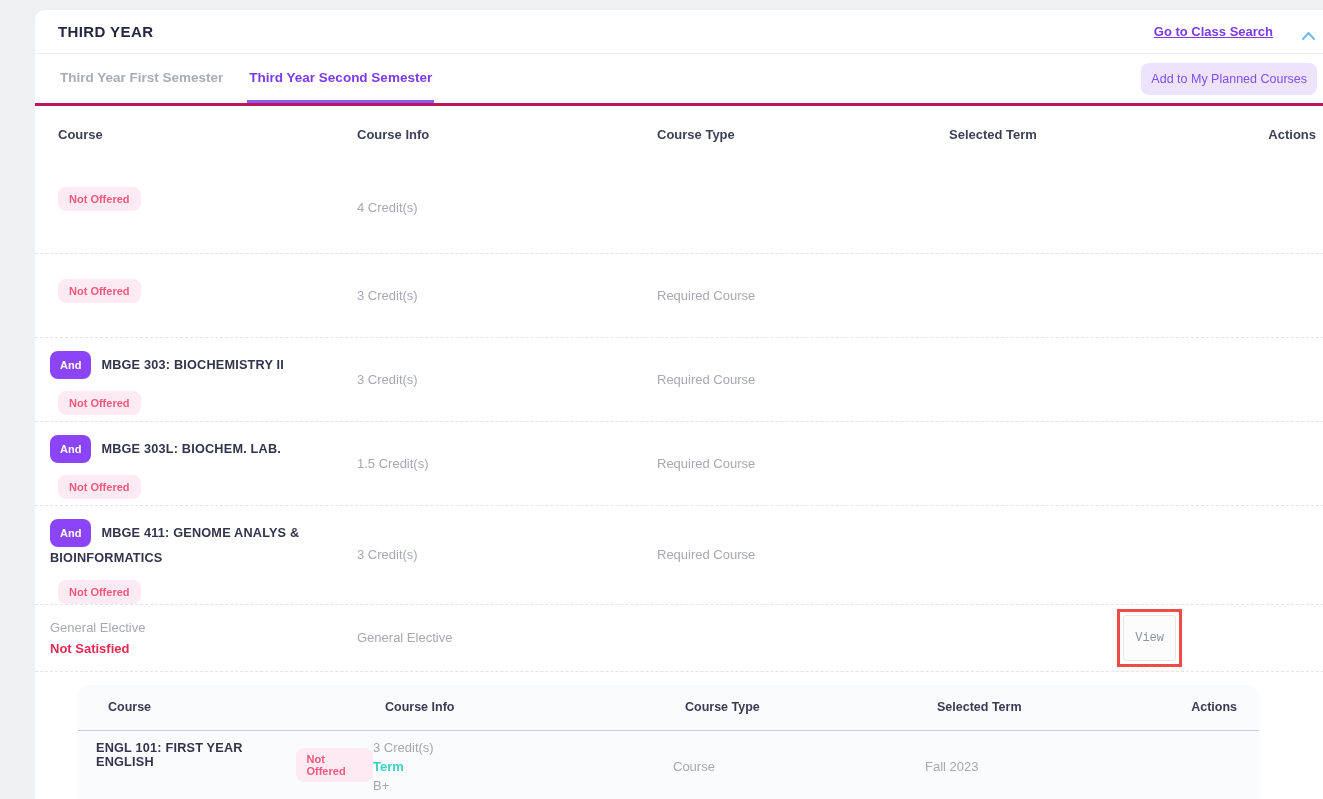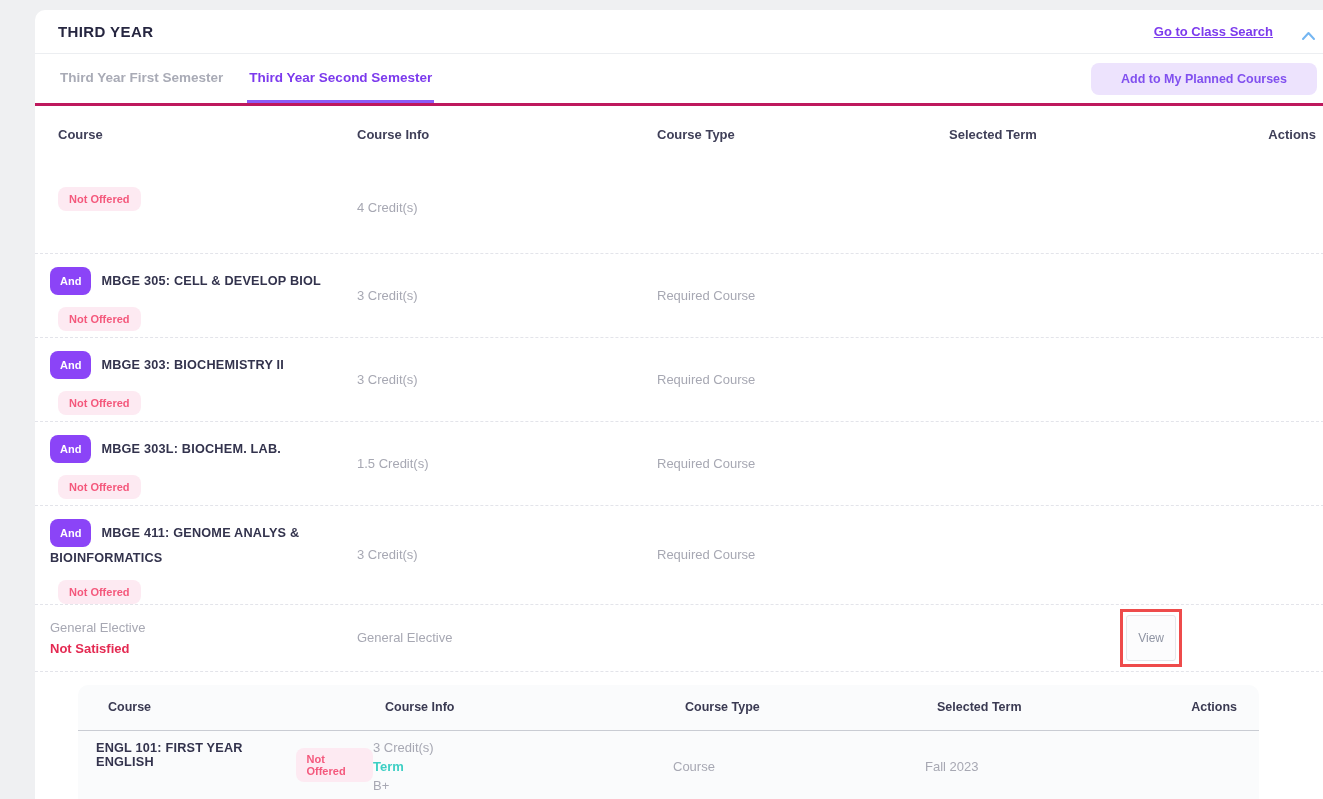--- a/index.html
+++ b/index.html
@@ -81,22 +81,22 @@
   }
   .add-btn{
     position:absolute;
     right:22px; top:50%;
     transform:translateY(-50%);
     background:var(--light-purple-bg);
     color:#8150ef;
     border:none;
     font-family:inherit;
     font-size:12.5px;
-    font-weight:700;
-    padding:9px 30px;
+    font-weight:400;
+    padding:9px 10px;
     border-radius:8px;
     cursor:pointer;
   }
   
   .thead, .trow{
     display:grid;
     grid-template-columns:307px 300px 285px 240px 1fr;
     padding:0 23px 0 15px;
   }
   .thead{
@@ -161,21 +161,21 @@
   .red-annotation{
     border:3px solid var(--annotation-red);
     padding:3px;
   }
   .view-btn{
     display:block;
     background:#fcfcfd;
     border:1px solid #e5e7eb;
     border-radius:3px;
     color:#8f94a3;
-    font-family:Liberation Sans, sans-serif;
+    font-family:Liberation Mono, monospace;
     font-size:12px;
     padding:15px 11px;
     cursor:pointer;
   }
   
   .subtable{
     margin:13px 0 0 43px;
     width:1181px;
     background:#fafbfc;
     border-radius:10px 10px 0 0;
@@ -247,23 +247,20 @@
     <div class="cell course-cell">
       <span class="not-offered">Not Offered</span>
     </div>
     <div class="cell muted">4 Credit(s)</div>
     <div class="cell muted"></div>
     <div class="cell actions-cell"></div>
   </div>
 
   <div class="trow row-mid">
     <div class="cell course-cell">
-      <div class="course-line">
-        <span class="and-badge">And</span><span class="course-name">MBGE 305: CELL &amp; DEVELOP BIOL</span>
-      </div>
       <span class="not-offered">Not Offered</span>
     </div>
     <div class="cell muted">3 Credit(s)</div>
     <div class="cell muted">Required Course</div>
     <div class="cell muted"></div>
     <div class="cell actions-cell"></div>
   </div>
 
   <div class="trow row-mid">
     <div class="cell course-cell">

